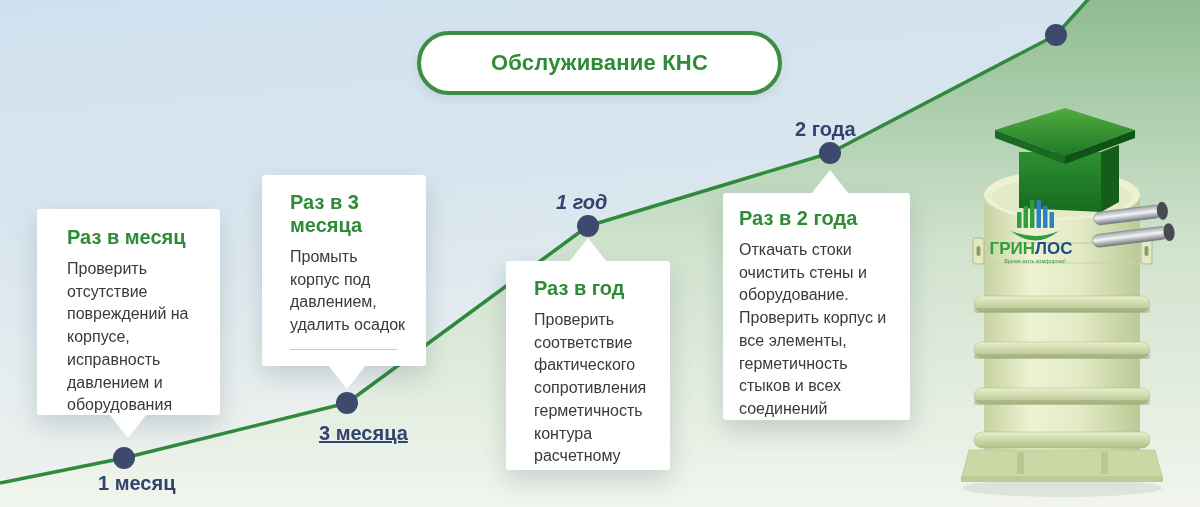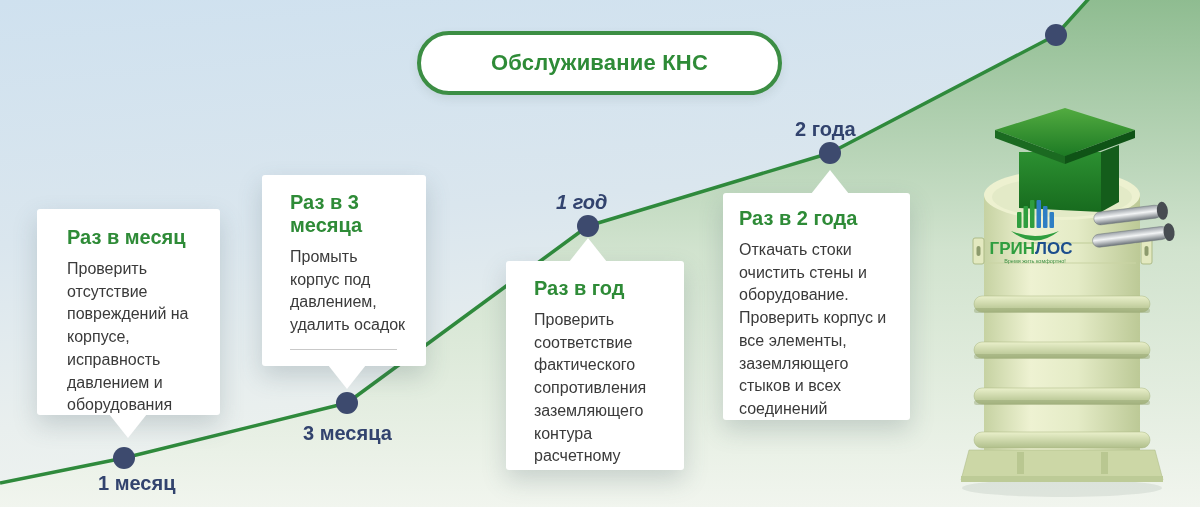--- a/index.html
+++ b/index.html
@@ -21,33 +21,33 @@
   
   .card{
     position:absolute;background:#ffffff;border-radius:3px;box-sizing:border-box;
     box-shadow:0 10px 24px rgba(70,90,100,.22);
   }
   .card h3{margin:0 0 9px 0;color:#2e8b37;font-size:20px;font-weight:bold;}
   .card p{margin:0;color:#3a3a3a;font-size:16px;line-height:1.42;}
   .card .divider{border:none;border-top:1px solid #c9c9c9;margin:12px 0 12px 0;width:92%;}
   #card-1{left:37px;top:209px;width:183px;height:206px;padding:17px 18px 0 30px;}
   #card-2{left:262px;top:175px;width:164px;height:191px;padding:16px 20px 0 28px;}
-  #card-3{left:506px;top:261px;width:178px;height:209px;padding:16px 16px 0 28px;}
+  #card-3{left:506px;top:261px;width:164px;height:209px;padding:16px 16px 0 28px;}
   #card-4{left:723px;top:193px;width:187px;height:227px;padding:14px 16px 0 16px;}
   .tail{position:absolute;width:0;height:0;border-left:19px solid transparent;border-right:19px solid transparent;}
   .tail-down{border-top:24px solid #ffffff;bottom:-23px;}
   .tail-up{border-bottom:24px solid #ffffff;top:-23px;}
   #card-1 .tail{left:72px;}
   #card-2 .tail{left:66px;}
   #card-3 .tail{left:63px;}
   #card-4 .tail{left:88px;}
   
   .m-label{position:absolute;color:#32436e;font-size:20px;font-weight:bold;white-space:nowrap;}
   #ml-1{left:98px;top:472px;}
-  #ml-2{left:303px;top:422px;}
+  #ml-2{left:319px;top:422px;text-decoration:underline;}
   #ml-3{left:556px;top:191px;font-style:italic;}
   #ml-4{left:795px;top:118px;}
   
   #tank{position:absolute;left:955px;top:100px;width:235px;height:400px;}
 </style>
 </head>
 <body>
 
 <div id="canvas">
 
@@ -85,27 +85,27 @@
 
   <div class="card" id="card-2">
     <h3>Раз в 3 месяца</h3>
     <p>Промыть корпус под давлением, удалить осадок</p>
     <hr class="divider">
     <div class="tail tail-down"></div>
   </div>
 
   <div class="card" id="card-3">
     <h3>Раз в год</h3>
-    <p>Проверить соответствие фактического сопротивления заземляющего контура расчетному</p>
+    <p>Проверить соответствие фактического сопротивления герметичность контура расчетному</p>
     <div class="tail tail-up"></div>
   </div>
 
   <div class="card" id="card-4">
     <h3>Раз в 2 года</h3>
-    <p>Откачать стоки очистить стены и оборудование. Проверить корпус и все элементы, заземляющего стыков и всех соединений</p>
+    <p>Откачать стоки очистить стены и оборудование. Проверить корпус и все элементы, герметичность стыков и всех соединений</p>
     <div class="tail tail-up"></div>
   </div>
 
   <svg id="tank" viewBox="0 0 235 400" aria-hidden="true">
     <defs>
       <linearGradient id="bodyGrad" x1="0" y1="0" x2="1" y2="0">
         <stop offset="0" stop-color="#c6d2a2"></stop>
         <stop offset="0.3" stop-color="#eef2d2"></stop>
         <stop offset="0.6" stop-color="#e4ebc6"></stop>
         <stop offset="1" stop-color="#bcc996"></stop>

